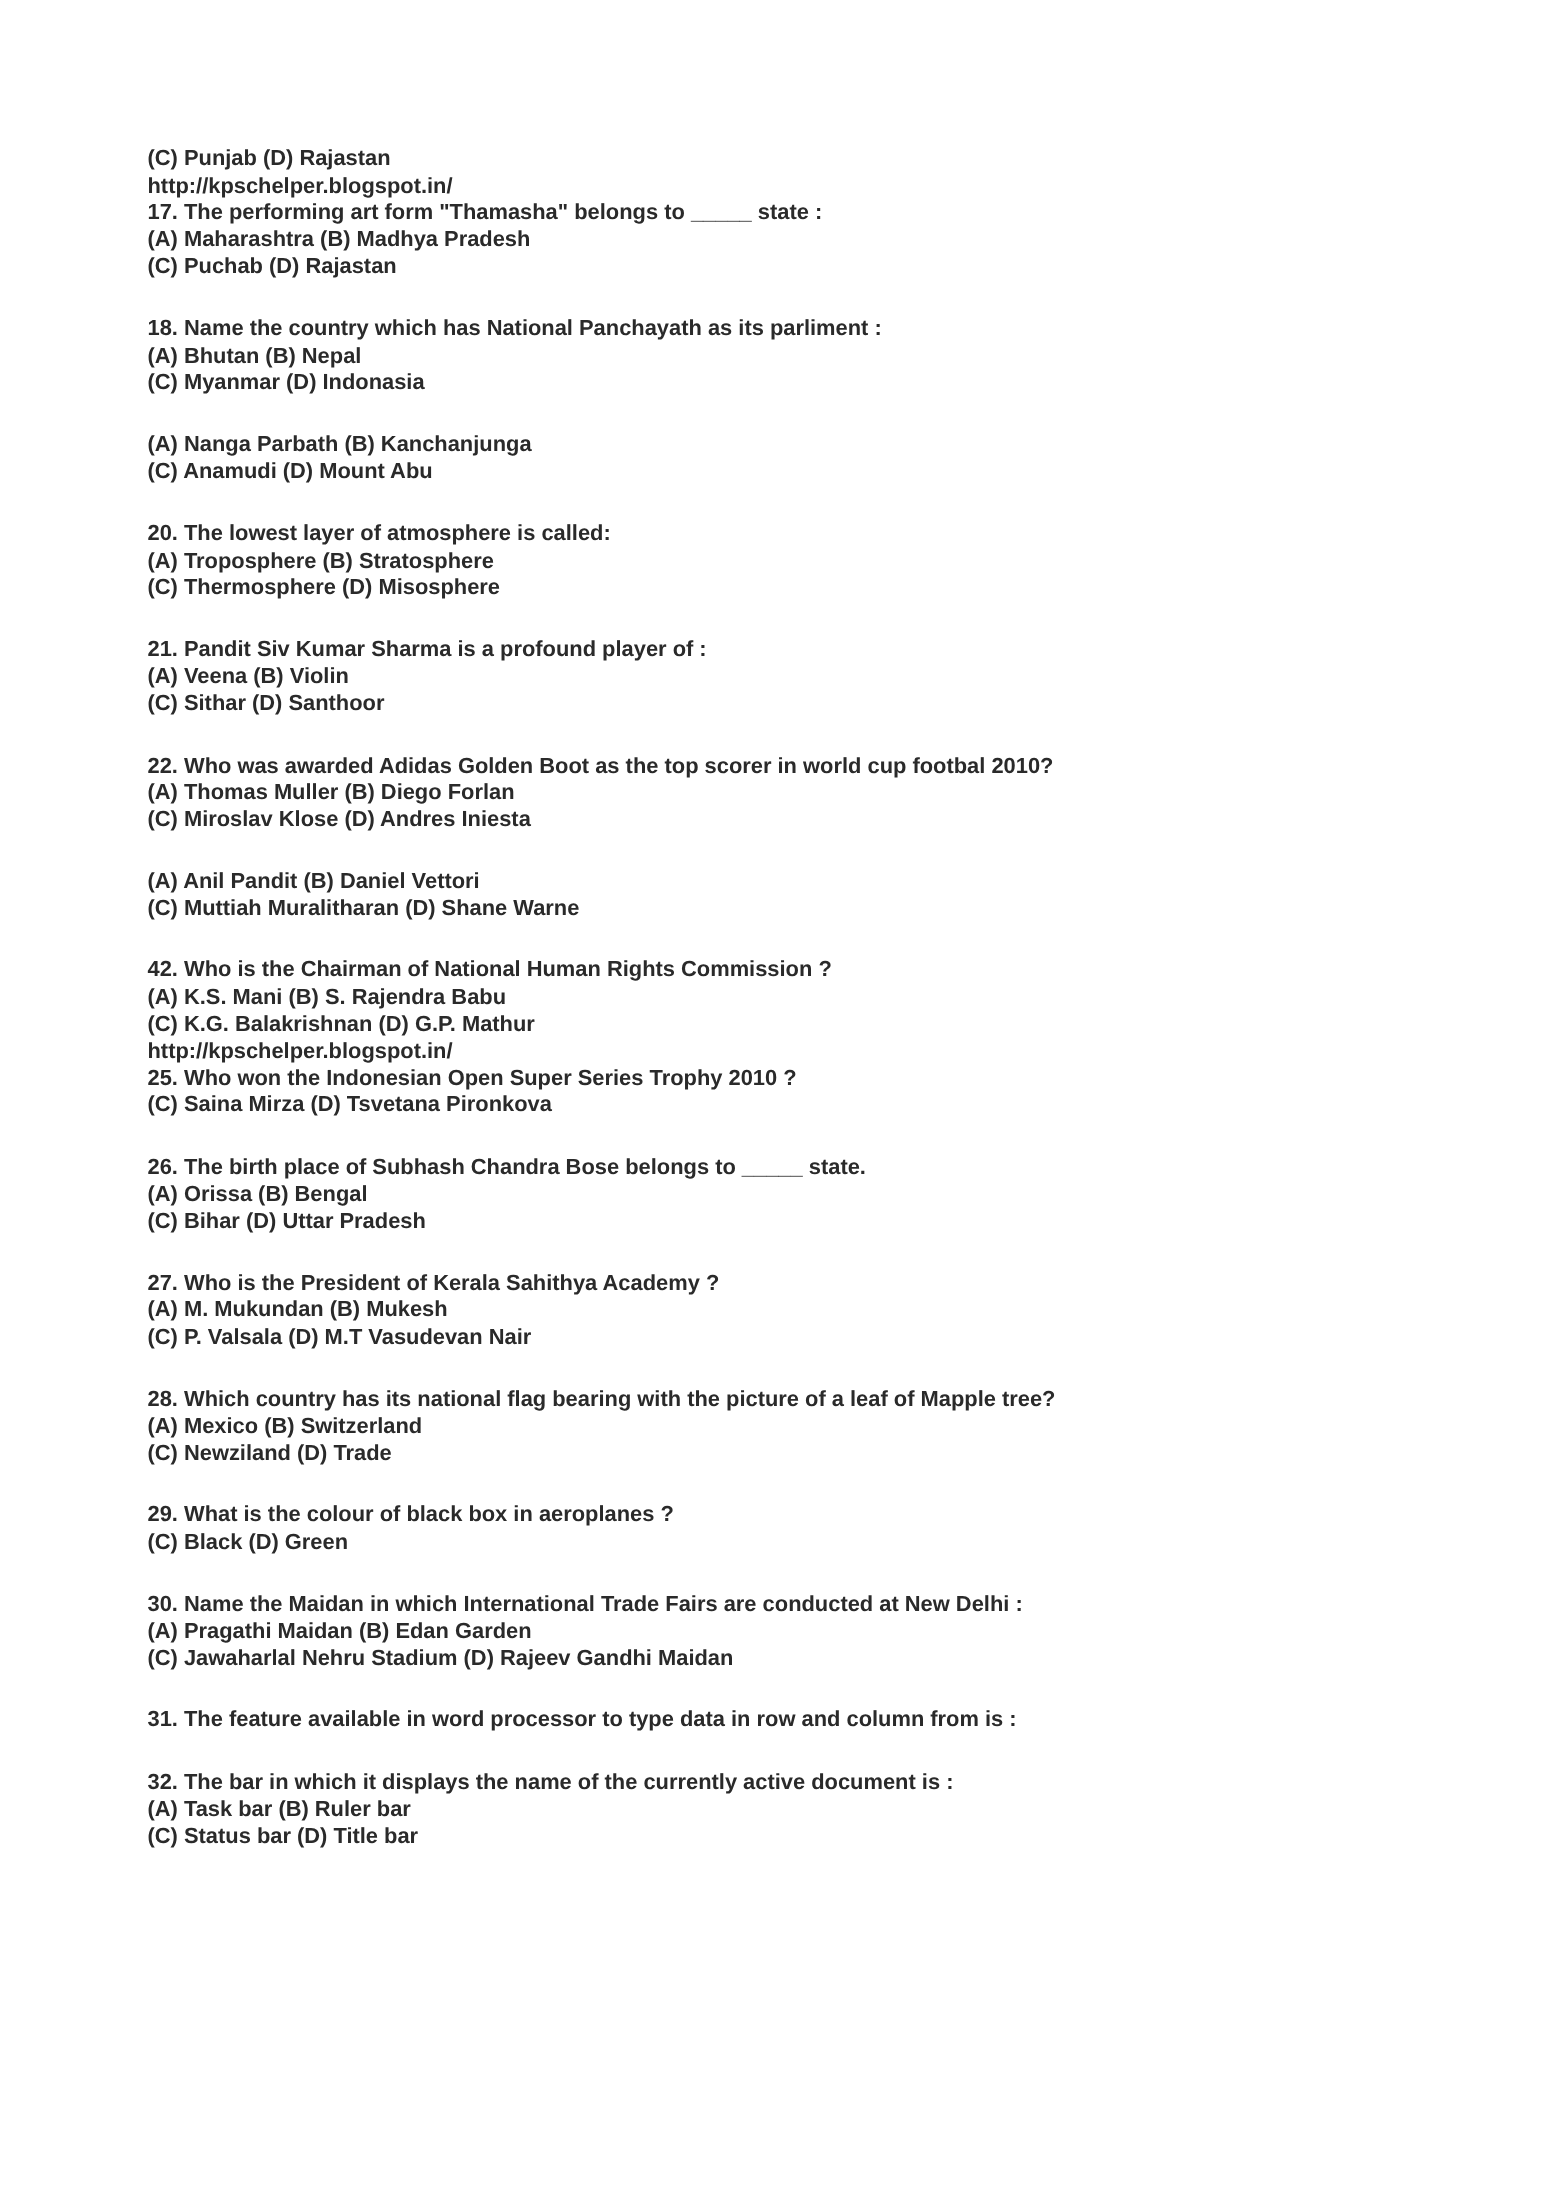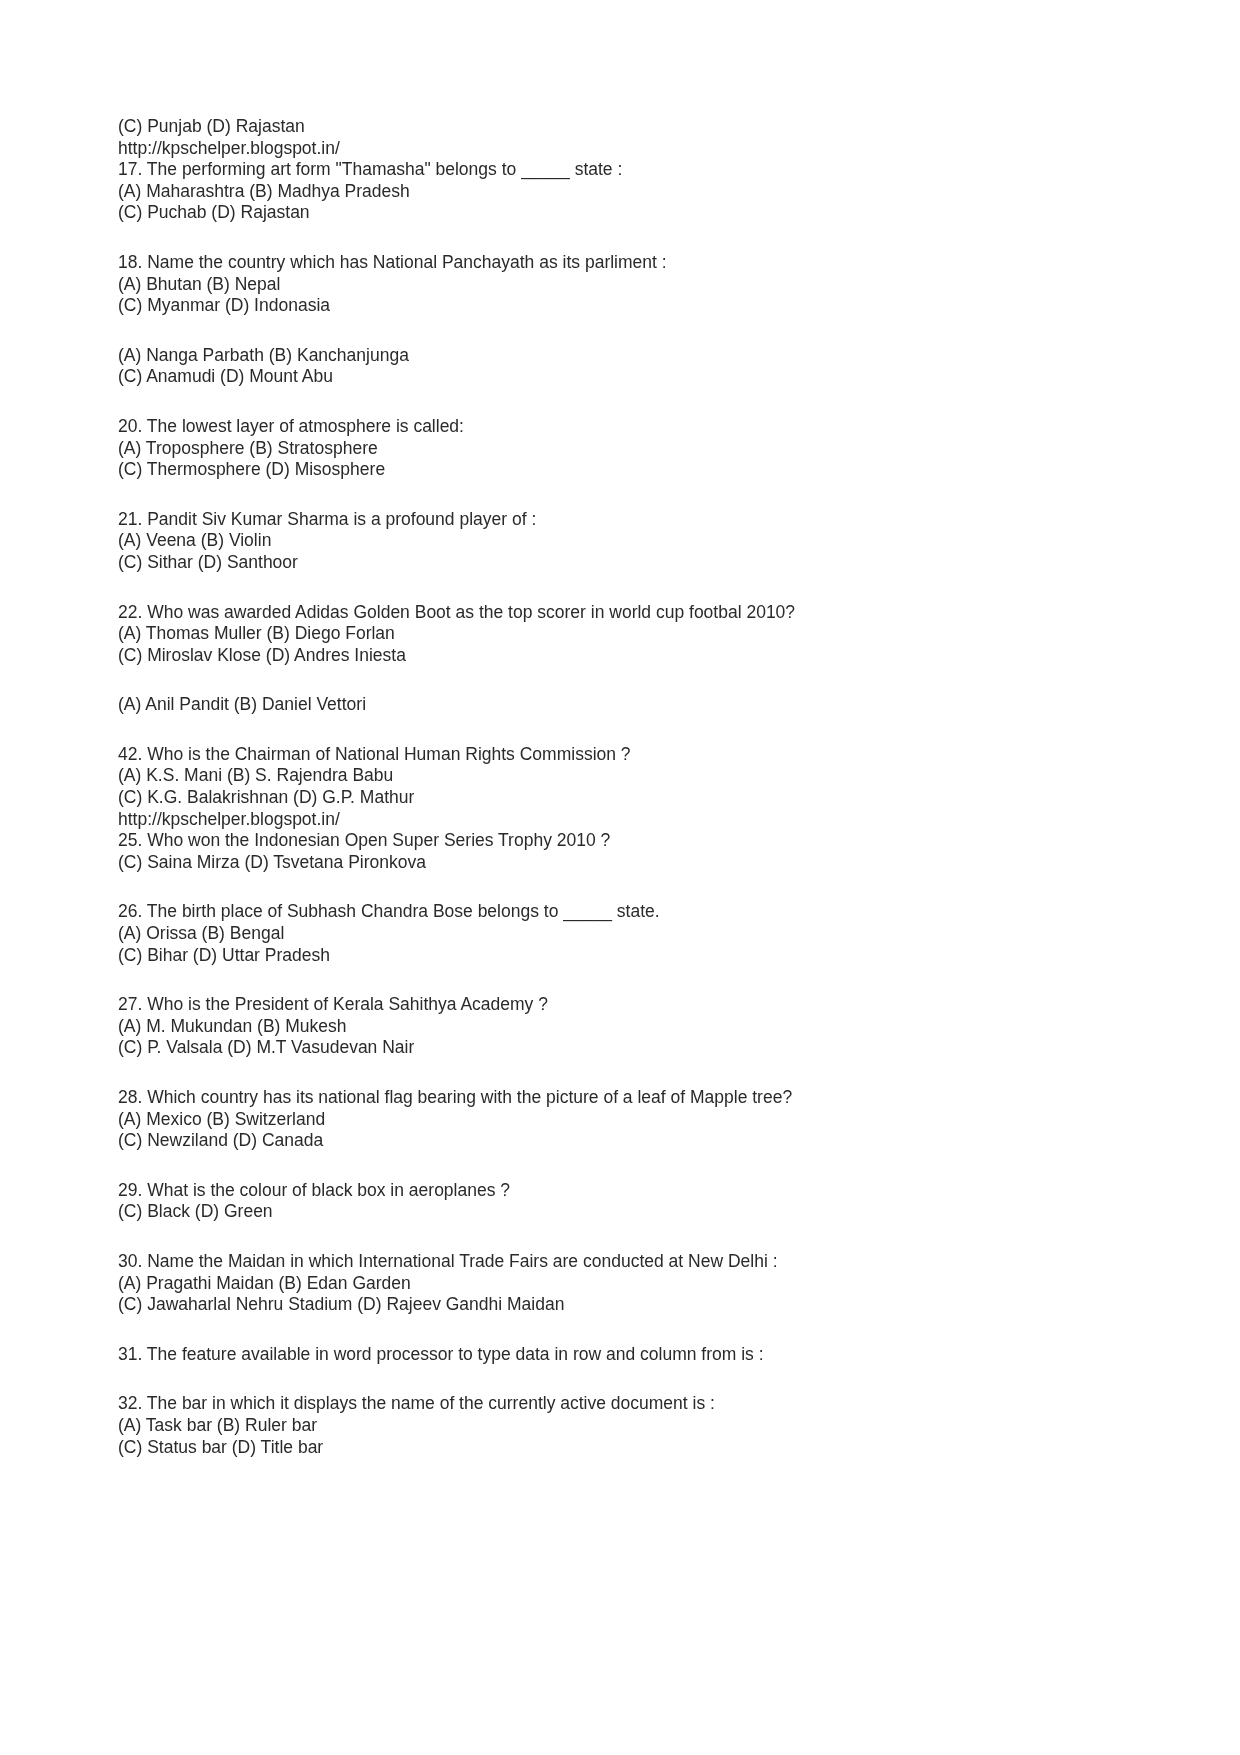--- a/index.html
+++ b/index.html
@@ -2,21 +2,21 @@
 <html><head>
 <meta charset="utf-8">
 <style>
   html, body { margin: 0; padding: 0; background: #ffffff; }
   body { width: 1240px; height: 1755px; position: relative; overflow: hidden; }
   .page {
     position: absolute; left: 118px; top: 116px;
     font-family: "Liberation Sans", sans-serif;
     font-size: 17.5px; line-height: 21.6px; color: #2a2a2a;
   }
-  .line { white-space: pre; height: 21.6px; }
+  .line { white-space: pre; height: 21.6px; font-weight: bold; }
   .gap { height: 28px; }
 </style>
 </head>
 <body>
 
 <div class="page" id="page">
     <div class="line">(C) Punjab (D) Rajastan</div>
     <div class="line">http://kpschelper.blogspot.in/</div>
     <div class="line">17. The performing art form "Thamasha" belongs to _____ state :</div>
     <div class="line">(A) Maharashtra (B) Madhya Pradesh</div>
@@ -35,39 +35,40 @@
     <div class="gap"></div>
     <div class="line">21. Pandit Siv Kumar Sharma is a profound player of :</div>
     <div class="line">(A) Veena (B) Violin</div>
     <div class="line">(C) Sithar (D) Santhoor</div>
     <div class="gap"></div>
     <div class="line">22. Who was awarded Adidas Golden Boot as the top scorer in world cup footbal 2010?</div>
     <div class="line">(A) Thomas Muller (B) Diego Forlan</div>
     <div class="line">(C) Miroslav Klose (D) Andres Iniesta</div>
     <div class="gap"></div>
     <div class="line">(A) Anil Pandit (B) Daniel Vettori</div>
+    <div class="line">(C) Muttiah Muralitharan (D) Shane Warne</div>
     <div class="gap"></div>
     <div class="line">42. Who is the Chairman of National Human Rights Commission ?</div>
     <div class="line">(A) K.S. Mani (B) S. Rajendra Babu</div>
     <div class="line">(C) K.G. Balakrishnan (D) G.P. Mathur</div>
     <div class="line">http://kpschelper.blogspot.in/</div>
     <div class="line">25. Who won the Indonesian Open Super Series Trophy 2010 ?</div>
     <div class="line">(C) Saina Mirza (D) Tsvetana Pironkova</div>
     <div class="gap"></div>
     <div class="line">26. The birth place of Subhash Chandra Bose belongs to _____ state.</div>
     <div class="line">(A) Orissa (B) Bengal</div>
     <div class="line">(C) Bihar (D) Uttar Pradesh</div>
     <div class="gap"></div>
     <div class="line">27. Who is the President of Kerala Sahithya Academy ?</div>
     <div class="line">(A) M. Mukundan (B) Mukesh</div>
     <div class="line">(C) P. Valsala (D) M.T Vasudevan Nair</div>
     <div class="gap"></div>
     <div class="line">28. Which country has its national flag bearing with the picture of a leaf of Mapple tree?</div>
     <div class="line">(A) Mexico (B) Switzerland</div>
-    <div class="line">(C) Newziland (D) Canada</div>
+    <div class="line">(C) Newziland (D) Trade</div>
     <div class="gap"></div>
     <div class="line">29. What is the colour of black box in aeroplanes ?</div>
     <div class="line">(C) Black (D) Green</div>
     <div class="gap"></div>
     <div class="line">30. Name the Maidan in which International Trade Fairs are conducted at New Delhi :</div>
     <div class="line">(A) Pragathi Maidan (B) Edan Garden</div>
     <div class="line">(C) Jawaharlal Nehru Stadium (D) Rajeev Gandhi Maidan</div>
     <div class="gap"></div>
     <div class="line">31. The feature available in word processor to type data in row and column from is :</div>
     <div class="gap"></div>

